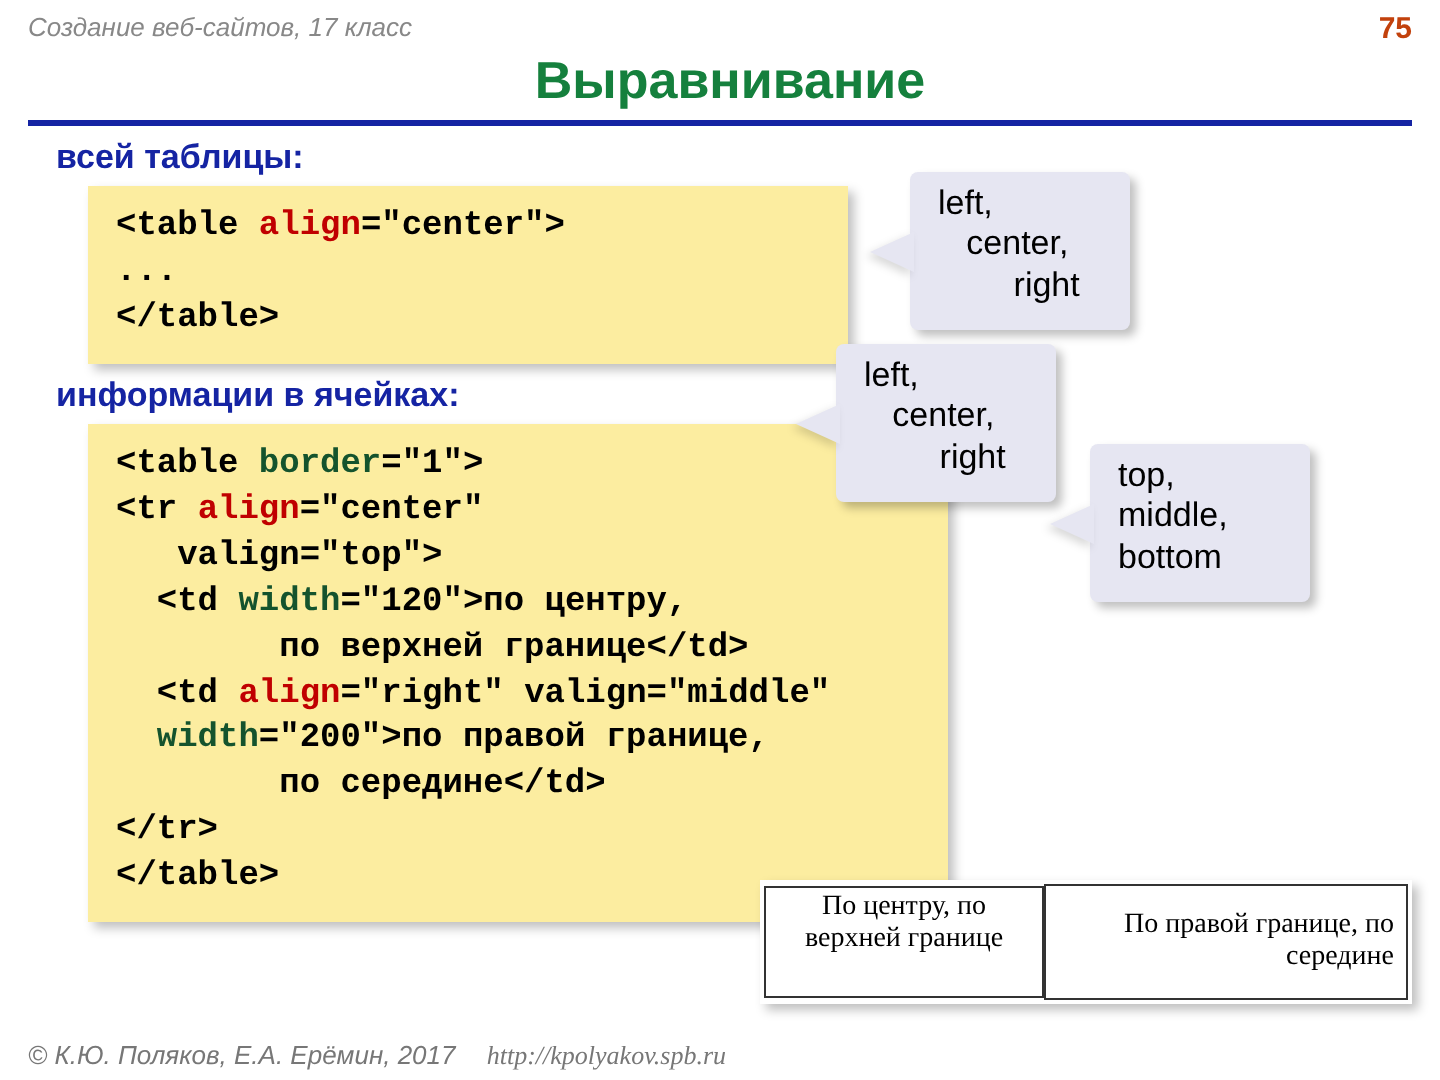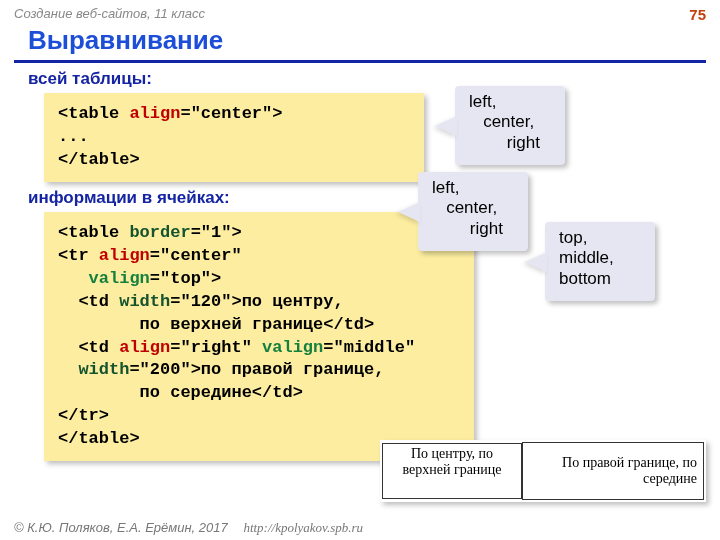--- a/index.html
+++ b/index.html
@@ -11,21 +11,21 @@
     overflow: hidden;
   }
   .header-top {
     display: flex; justify-content: space-between;
     padding: 6px 14px 2px 14px;
     color: #888; font-size: 13px; font-style: italic;
   }
   .header-top .pg { font-style: normal; font-weight: bold; color: #c2410c; font-size: 15px;}
   .title {
     font-size: 26px; font-weight: bold;
-    padding: 0 18px 4px 28px; color: #1d4ed8;
+    padding: 0 18px 4px 28px; color: #15803d; text-align: center;
   }
   .rule {
     height: 3px; background: #1524a3;
     margin: 0 14px 6px 14px;
   }
   .sub {
     padding: 0 28px;
     color: #1524a3;
     font-size: 17px; font-weight: bold;
   }
@@ -37,21 +37,21 @@
     font-family: "Courier New", monospace;
     font-size: 17px; font-weight: bold;
     line-height: 1.35;
     color: #000;
     box-shadow: 3px 3px 5px rgba(0,0,0,0.25);
     white-space: pre;
   }
   .cb1 { width: 380px; }
   .cb2 { width: 430px; }
   .k-red { color: #c00000; }
-  .k-green { color: #15803d; }
+  .k-green { color: #000000; }
   .k-blue { color: #14532d; }
   .callout {
     position: absolute;
     background: #e6e6f2;
     border-radius: 4px;
     padding: 6px 14px 12px 14px;
     font-size: 17px;
     box-shadow: 3px 3px 5px rgba(0,0,0,0.25);
     color: #000;
     min-width: 110px;
@@ -94,21 +94,21 @@
   .footer {
     position: absolute; bottom: 4px; left: 14px;
     font-size: 13px; font-style: italic; color: #777;
   }
   .footer .url { margin-left: 12px; font-family: Liberation Serif, serif; }
 </style>
 </head>
 <body>
 
 <div class="header-top">
-  <span>Создание веб-сайтов, 11 класс</span>
+  <span>Создание веб-сайтов, 17 класс</span>
   <span class="pg">75</span>
 </div>
 
 <div class="title">Выравнивание</div>
 <div class="rule"></div>
 
 <div class="sub">всей таблицы:</div>
 
 <div class="codeblock cb1"><span>&lt;</span><span>table </span><span class="k-red">align</span><span>="center"&gt;</span>
 <span>...</span>

